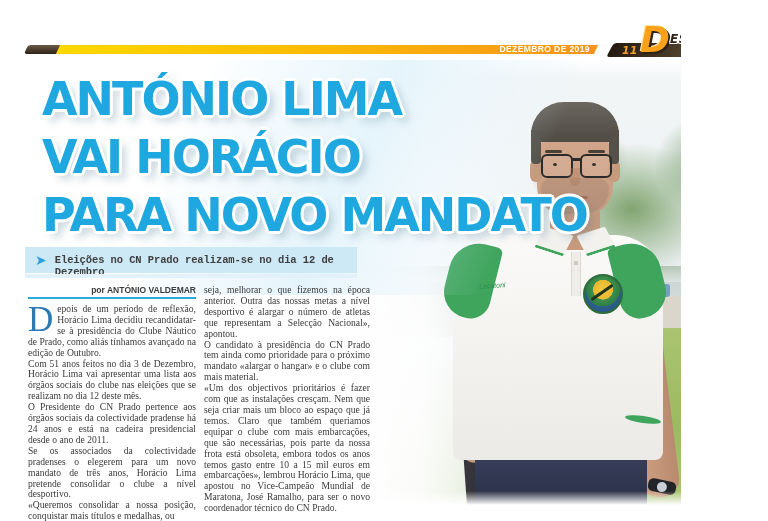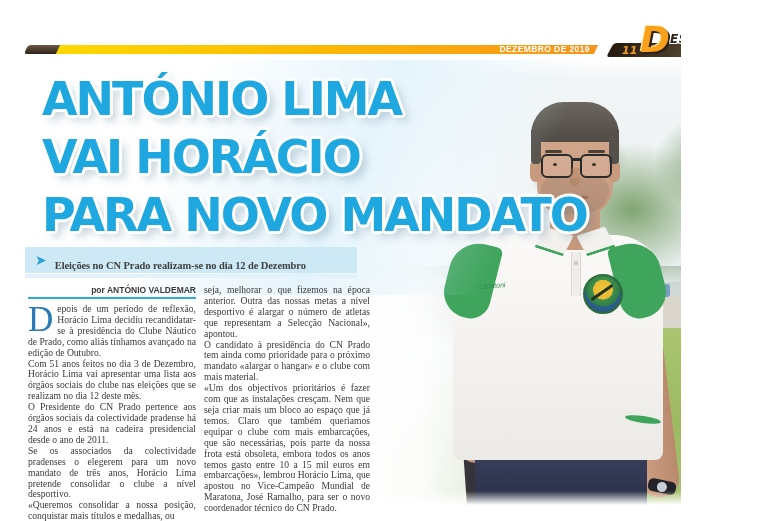--- a/index.html
+++ b/index.html
@@ -35,21 +35,21 @@
       font-family:"DejaVu Sans",sans-serif;font-weight:bold;color:#1fa8e0;
       font-size:46px;line-height:58px;letter-spacing:-2px;
       text-shadow:3px 0 0 #fff,-3px 0 0 #fff,0 3px 0 #fff,0 -3px 0 #fff,
         2px 2px 0 #fff,-2px 2px 0 #fff,2px -2px 0 #fff,-2px -2px 0 #fff,
         6px 6px 8px rgba(90,130,150,.35);}
   
   .ribbon{position:absolute;left:25px;top:247px;width:332px;height:26px;background:#cde9f6;
       display:flex;align-items:center;z-index:6;}
   .ribbon-arrow{font-family:"DejaVu Sans",sans-serif;color:#2a9fd8;font-size:14px;
       margin:0 8px 0 10px;line-height:14px;}
-  .ribbon-text{font-family:Liberation Serif, serif;font-weight:bold;font-size:10.5px;
+  .ribbon-text{font-family:Liberation Mono, monospace;font-weight:bold;font-size:10.5px;
       color:#3f3f3f;letter-spacing:-.1px;margin-top:11px;}
   .ribbon-under{position:absolute;left:25px;top:274px;width:332px;height:4px;background:#e2f1fa;z-index:6;}
   
   .byline{position:absolute;left:28px;top:285px;width:168px;text-align:right;z-index:5;
       font-family:"Liberation Sans",sans-serif;font-weight:bold;font-size:8.5px;color:#3b3b3b;}
   .byline-rule{position:absolute;left:28px;top:297px;width:168px;height:2px;background:#29abe2;z-index:5;}
   
   .col{position:absolute;z-index:4;font-size:9.6px;line-height:10.9px;text-align:justify;
       color:#3a3a3a;hyphens:auto;}
   .col p{margin:0;}

